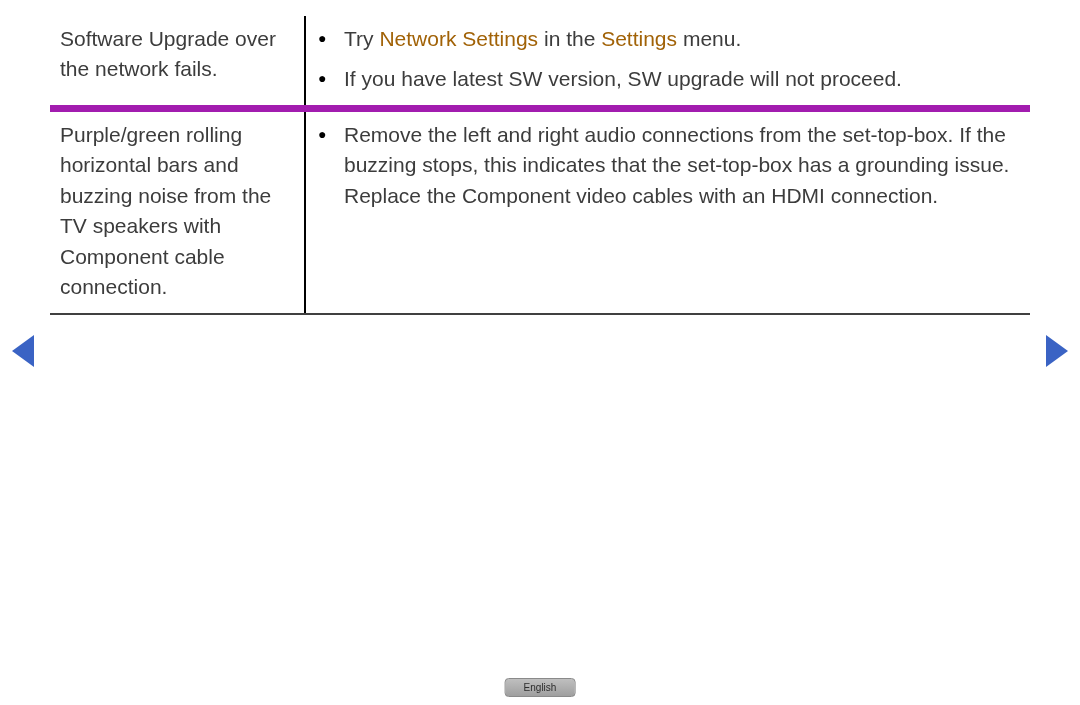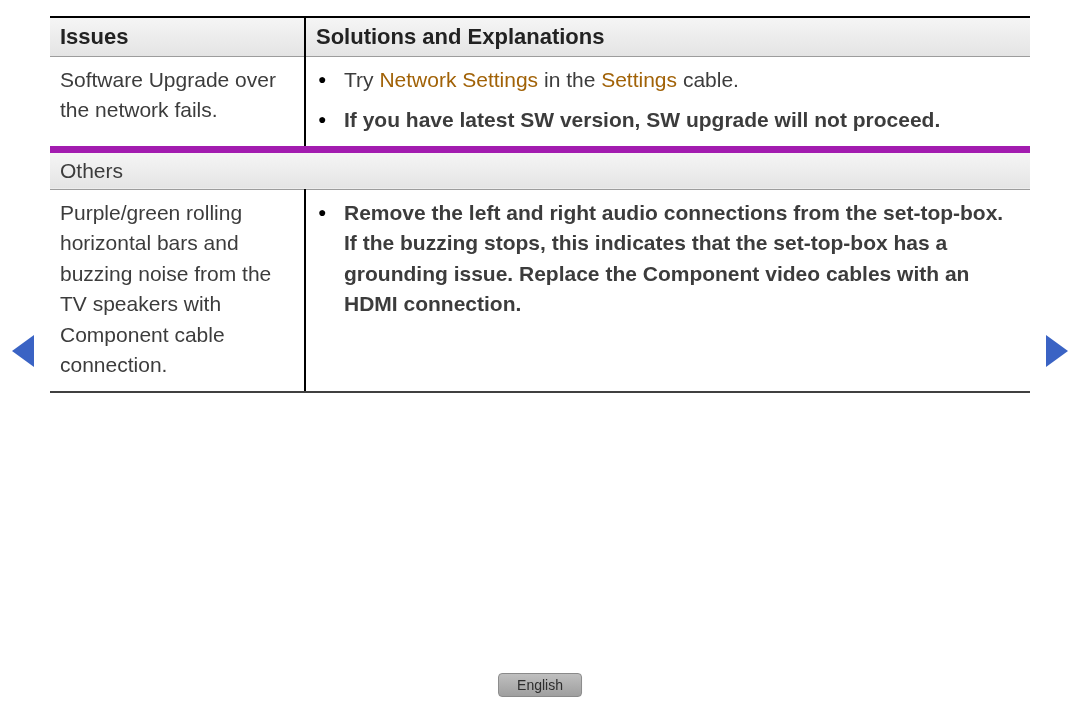--- a/index.html
+++ b/index.html
@@ -67,21 +67,21 @@
   ul.bullets {
     margin: 0;
     padding: 0 0 0 22px;
     list-style: none;
   }
   ul.bullets li {
     position: relative;
     padding-left: 6px;
     margin-bottom: 10px;
   }
-  ul.bullets li:last-child { margin-bottom: 0; font-weight: bold; }
+  ul.bullets li:last-child { margin-bottom: 0; }
   ul.bullets li::before {
     content: "●";
     position: absolute;
     left: -20px;
     top: 0;
     font-size: 14px;
     line-height: 28px;
     color: #000;
   }
 
@@ -107,59 +107,52 @@
     border-left: 22px solid #3a63c4;
   }
 
   .lang-pill {
     position: absolute;
     left: 50%;
     transform: translateX(-50%);
     bottom: 8px;
     background: linear-gradient(#bfbfbf, #9f9f9f);
     color: #2d2d2d;
-    font-size: 14px;
+    font-size: 10px;
     padding: 3px 18px;
     border-radius: 4px;
     border: 1px solid #8a8a8a;
   }
 </style>
 </head>
 <body>
 
 <div class="page">
 
   <div class="table-wrap">
     <table>
       <colgroup>
         <col class="col-issues">
         <col class="col-solutions">
       </colgroup>
 
       <tbody>
-          <tr class="hdr">
-        <td class="left">Issues</td>
-        <td>Solutions and Explanations</td>
-      </tr>
 
       <tr class="row">
         <td class="left">Software Upgrade over the network fails.</td>
         <td>
           <ul class="bullets">
             <li>
-              <span>Try </span><span class="link">Network Settings</span><span> in the </span><span class="link">Settings</span><span> cable.</span>
+              <span>Try </span><span class="link">Network Settings</span><span> in the </span><span class="link">Settings</span><span> menu.</span>
             </li>
             <li>If you have latest SW version, SW upgrade will not proceed.</li>
           </ul>
         </td>
       </tr>
 
-      <tr class="subhdr">
-        <td colspan="2">Others</td>
-      </tr>
 
       <tr class="row last-row">
         <td class="left">Purple/green rolling horizontal bars and buzzing noise from the TV speakers with Component cable connection.</td>
         <td>
           <ul class="bullets">
             <li>Remove the left and right audio connections from the set-top-box. If the buzzing stops, this indicates that the set-top-box has a grounding issue. Replace the Component video cables with an HDMI connection.</li>
           </ul>
         </td>
       </tr>
 

